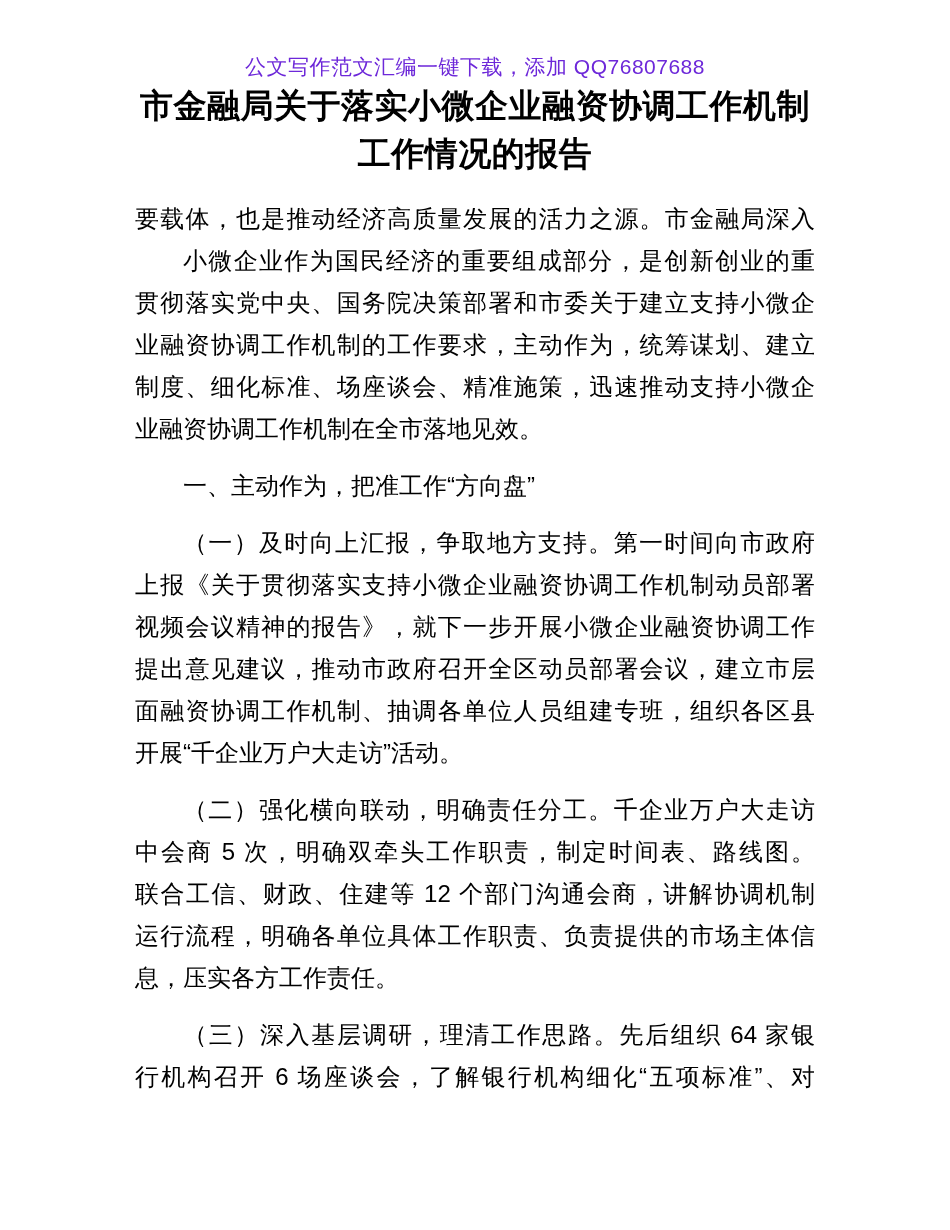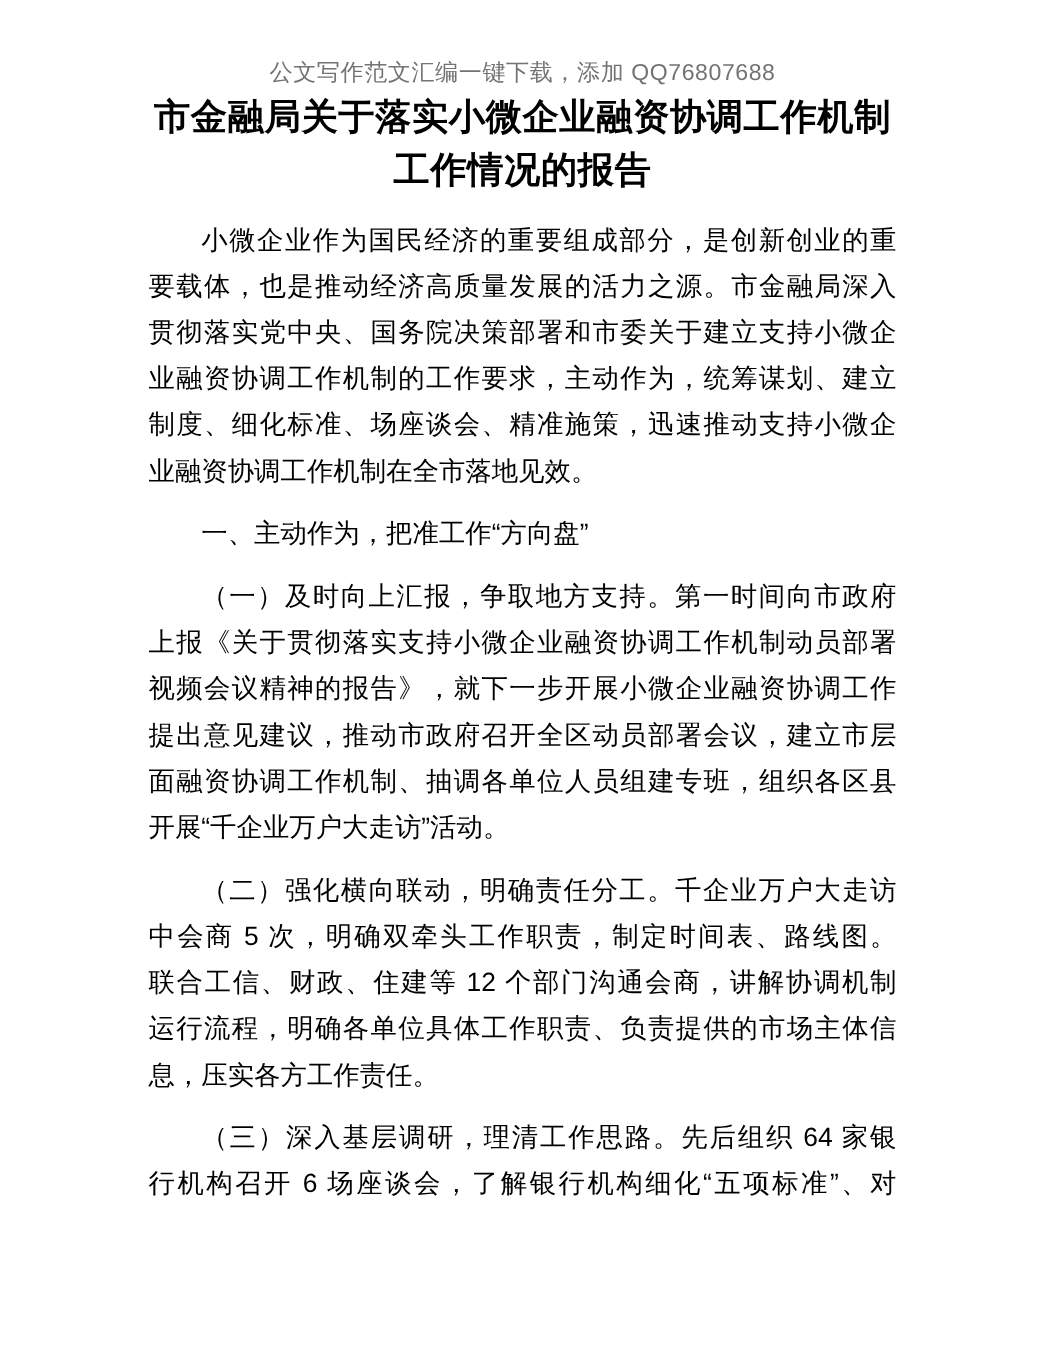--- a/index.html
+++ b/index.html
@@ -46,31 +46,31 @@
     text-align: justify;
     text-align-last: justify;
   }
   .line.first { text-indent: 2em; }
   .line.last { text-align-last: left; }
 </style>
 </head>
 <body>
 
 <div class="page">
-  <div class="promo" style="color: #737373;">公文写作范文汇编一键下载，添加 QQ76807688</div>
+  <div class="promo" style="color: #6d28d9;">公文写作范文汇编一键下载，添加 QQ76807688</div>
 
   <div class="title">
     <div>市金融局关于落实小微企业融资协调工作机制</div>
     <div>工作情况的报告</div>
   </div>
 
   <div class="content">
       <div class="para">
+        <div class="line">要载体，也是推动经济高质量发展的活力之源。市金融局深入</div>
         <div class="line first">小微企业作为国民经济的重要组成部分，是创新创业的重</div>
-        <div class="line">要载体，也是推动经济高质量发展的活力之源。市金融局深入</div>
         <div class="line">贯彻落实党中央、国务院决策部署和市委关于建立支持小微企</div>
         <div class="line">业融资协调工作机制的工作要求，主动作为，统筹谋划、建立</div>
         <div class="line">制度、细化标准、场座谈会、精准施策，迅速推动支持小微企</div>
         <div class="line last">业融资协调工作机制在全市落地见效。</div>
       </div>
       <div class="para heading">
         <div class="line first last">一、主动作为，把准工作“方向盘”</div>
       </div>
       <div class="para">
         <div class="line first">（一）及时向上汇报，争取地方支持。第一时间向市政府</div>

